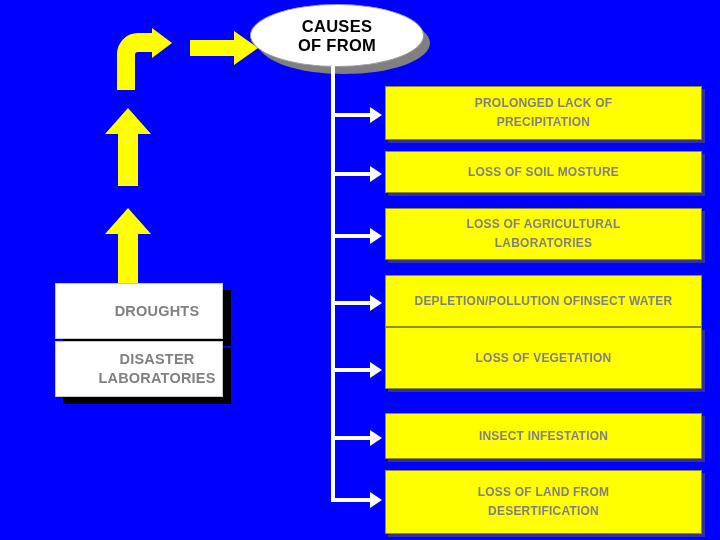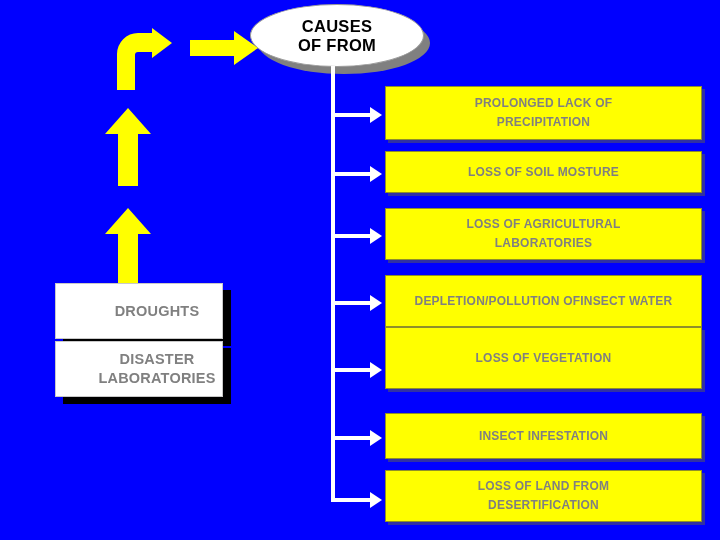--- a/index.html
+++ b/index.html
@@ -209,18 +209,18 @@
   </div>
 
   <div class="ybox" style="left:385px; top:327px; width:317px; height:62px;">
     <span>LOSS OF VEGETATION</span>
   </div>
 
   <div class="ybox" style="left:385px; top:413px; width:317px; height:46px;">
     <span>INSECT INFESTATION</span>
   </div>
 
-  <div class="ybox" style="left:385px; top:470px; width:317px; height:52px; flex-direction:column;">
+  <div class="ybox" style="left:385px; top:470px; width:317px; height:64px; flex-direction:column;">
     <span>LOSS OF LAND FROM</span>
     <span>DESERTIFICATION</span>
   </div>
 
 </div>
 
 </body></html>

